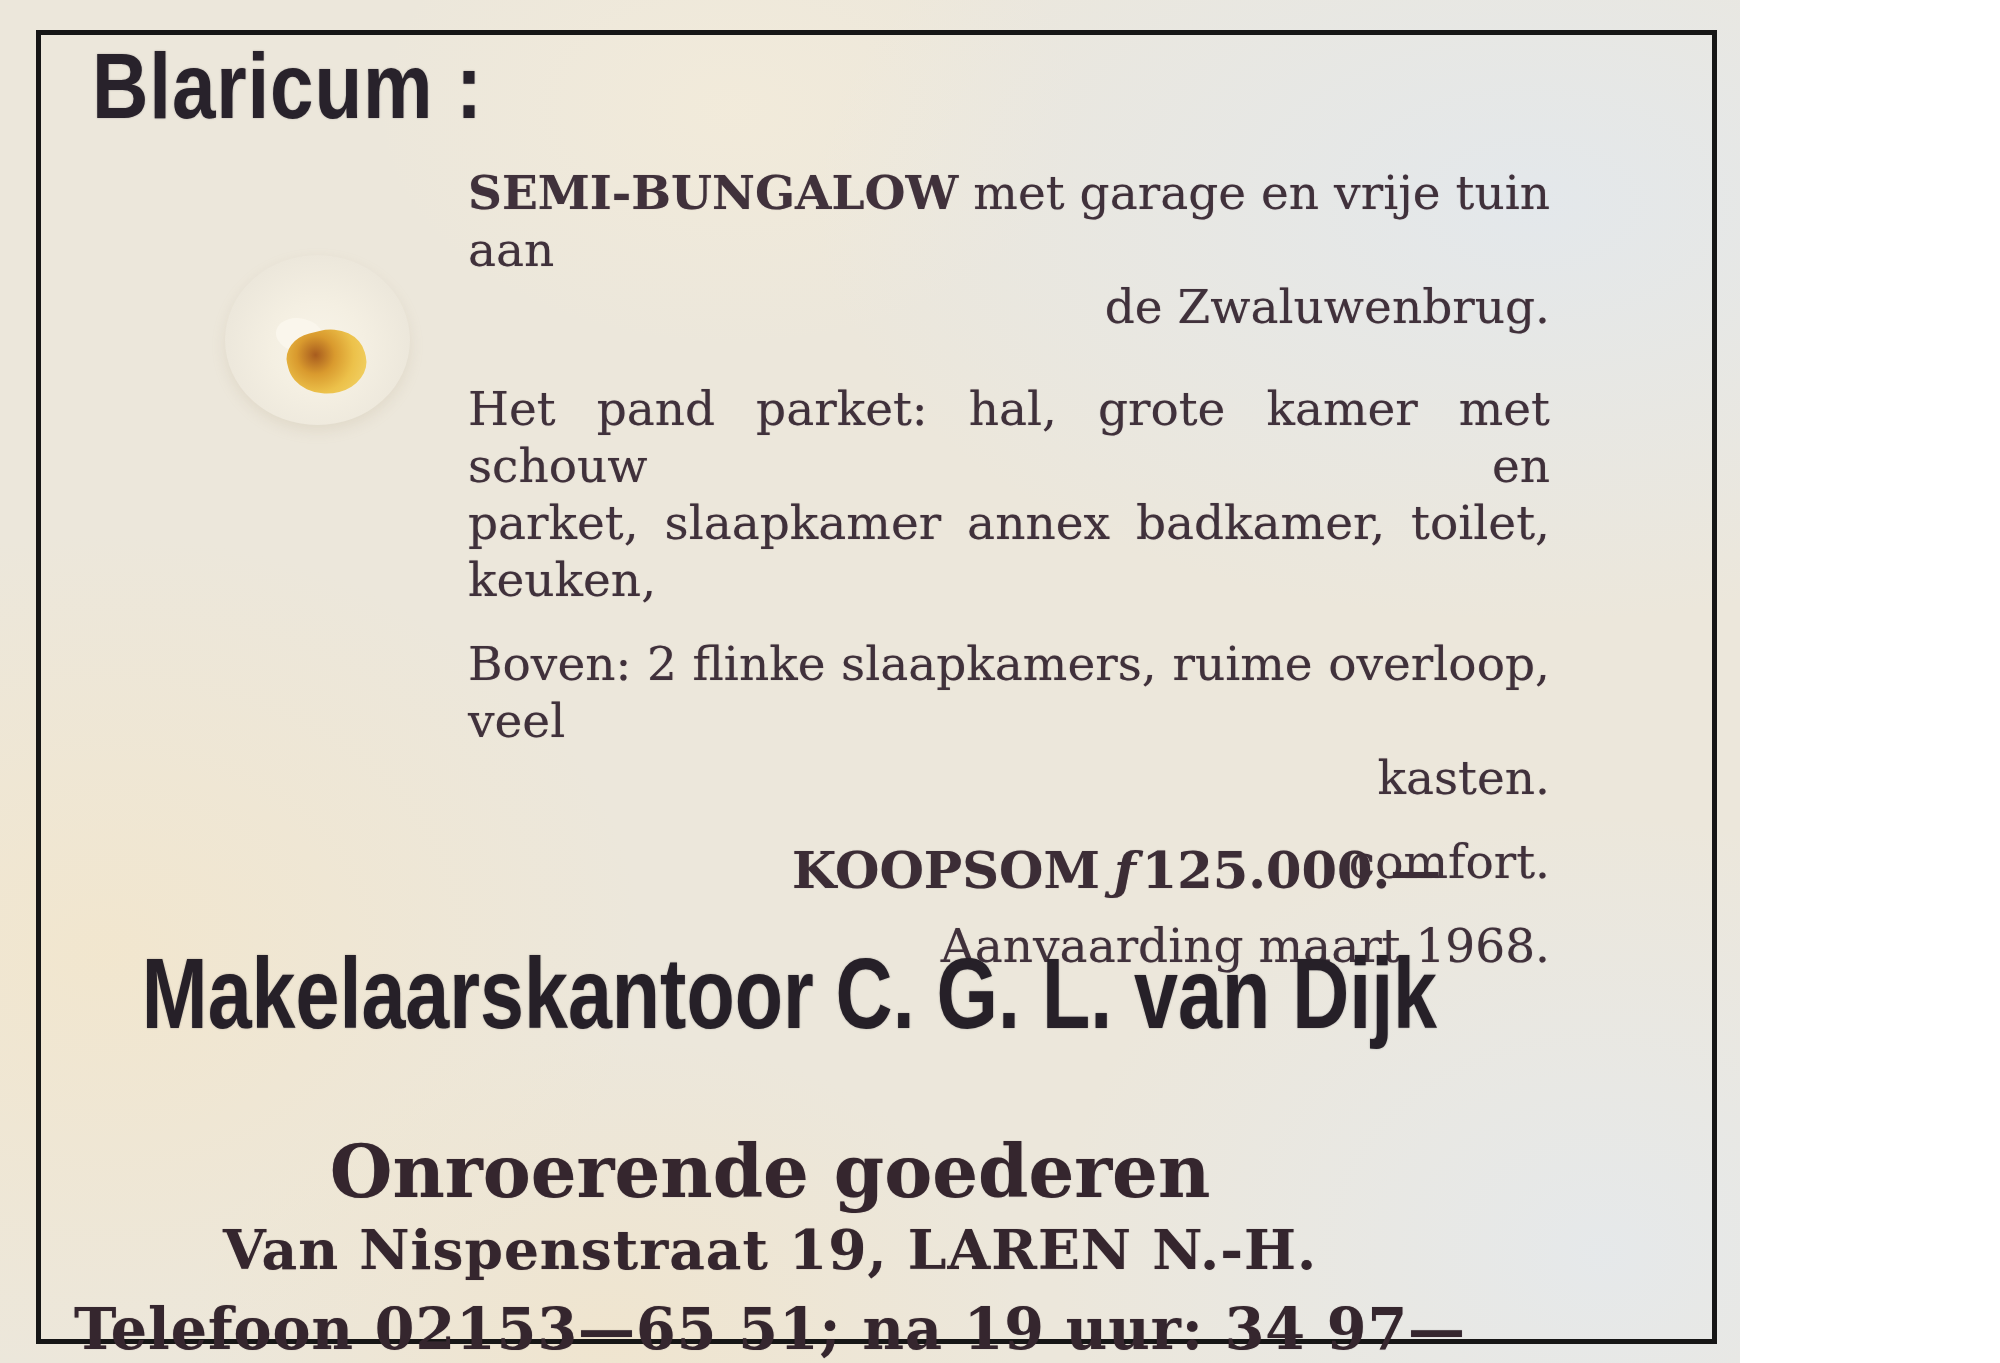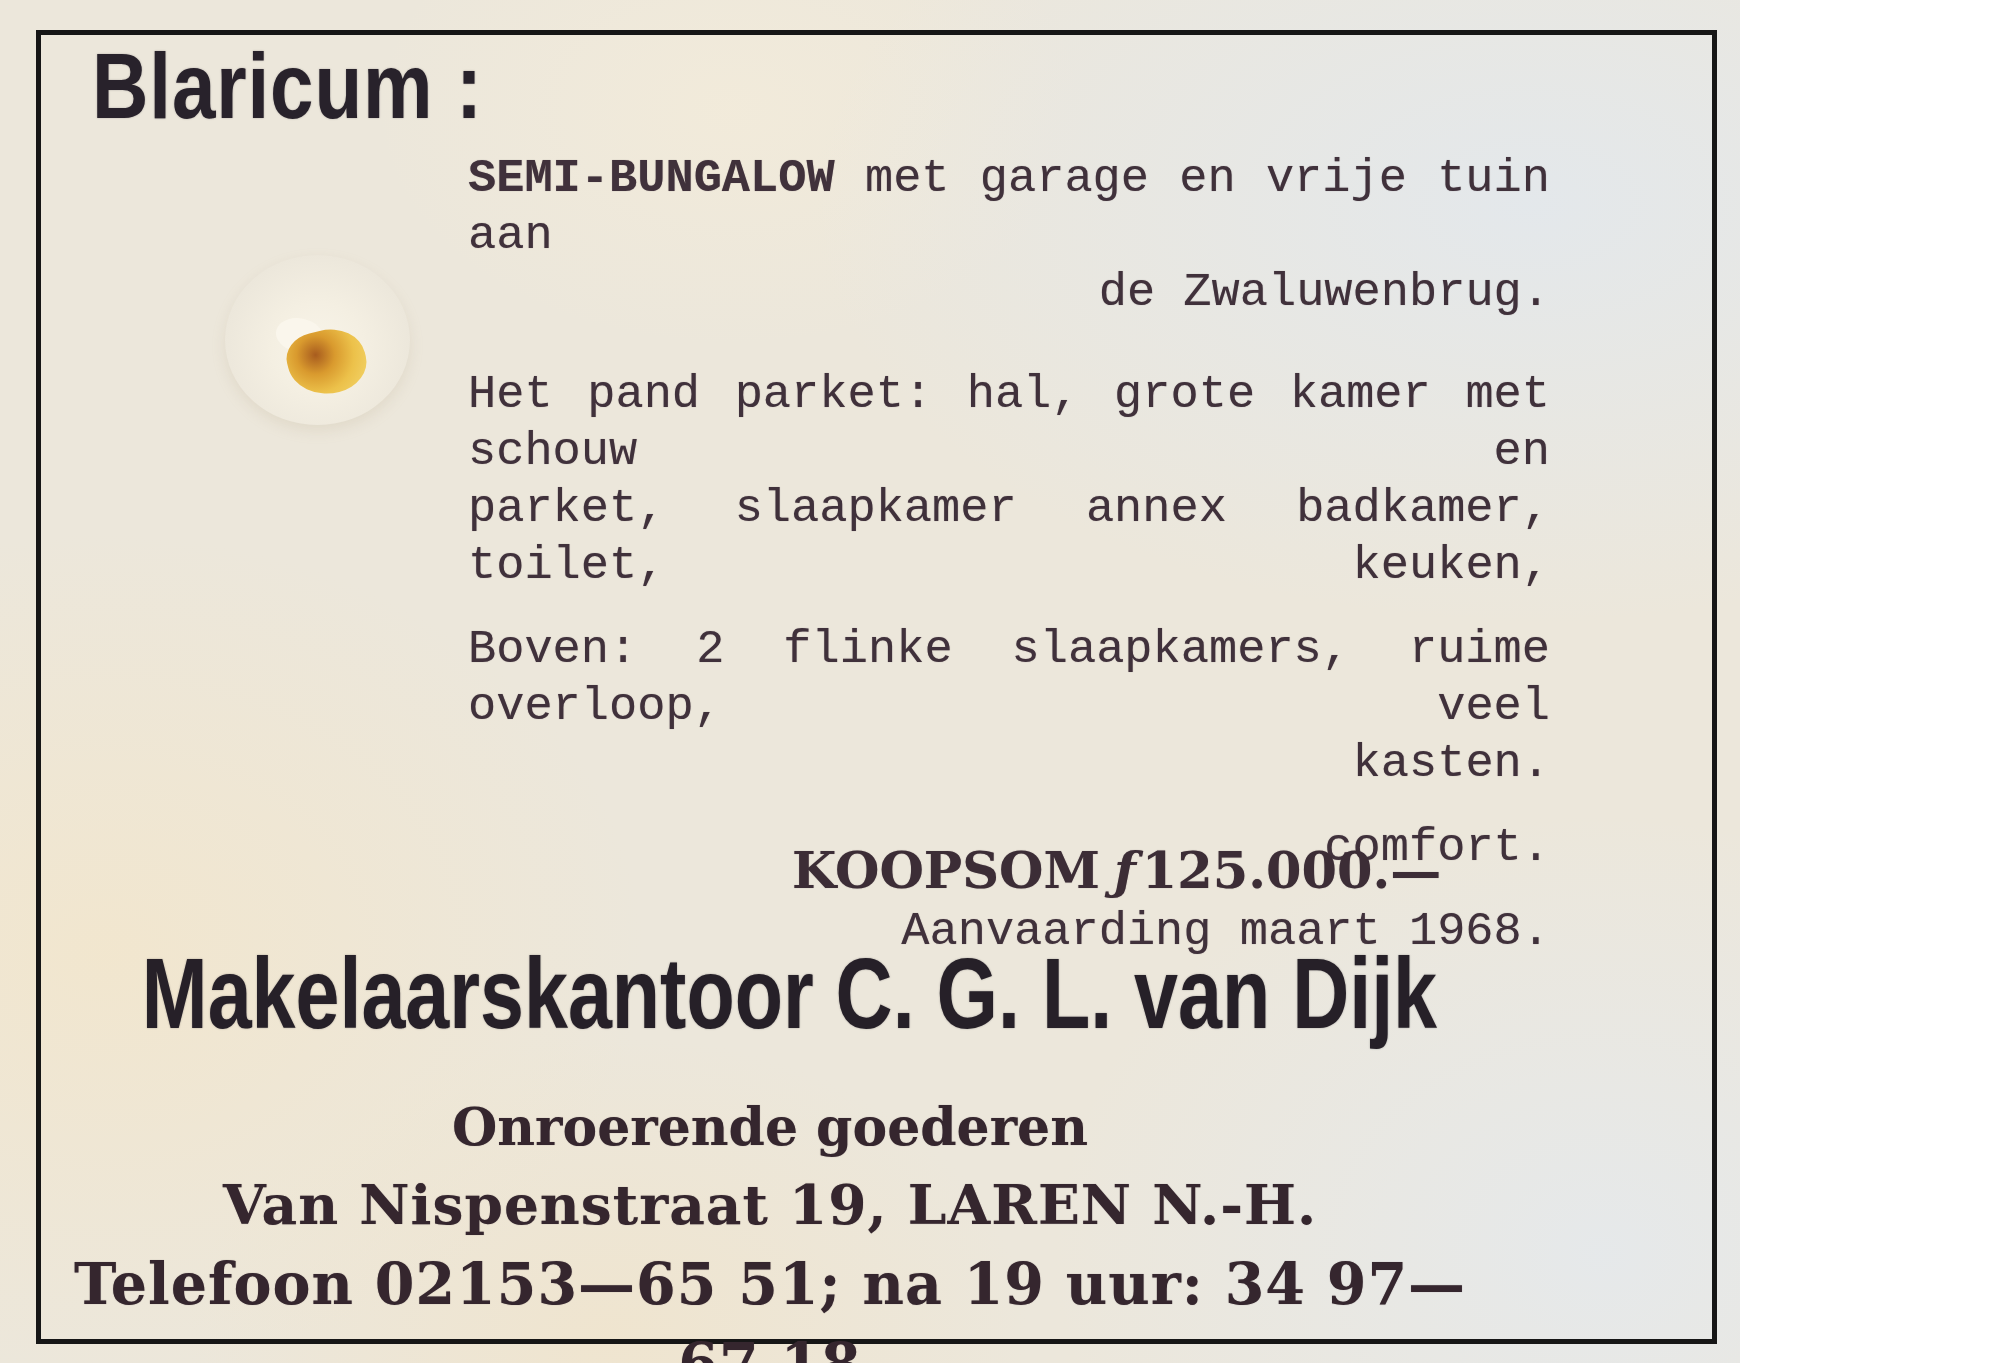--- a/index.html
+++ b/index.html
@@ -23,41 +23,41 @@
   .geo-sans{font-family:"Liberation Sans",sans-serif;font-weight:bold;color:#28222b;}
 
   .location{position:absolute;left:92px;top:34px;font-size:92px;letter-spacing:1px;
             transform:scaleX(.85);transform-origin:left top;
             text-shadow:0 0 2px rgba(40,34,43,.35);}
 
   
   .body-block{position:absolute;left:468px;top:146px;width:1082px;
               font-size:47px;line-height:57px;color:#40313b;
               text-shadow:0 0 1px rgba(64,49,59,.45);}
-  .para{margin:4px 0 27px 0;font-family:Liberation Mono, monospace;}
+  .para{margin:18px 0 27px 0;}
   .para.first{margin-bottom:45px;}
   .jline{text-align:justify;text-align-last:justify;}
   .lline{text-align:right;}
   .bold{font-weight:bold;}
 
   .price-line{position:absolute;left:792px;top:840px;
               font-size:51px;font-weight:bold;color:#3c2d36;
               text-shadow:0 0 1px rgba(60,45,54,.45);}
   .florin{font-style:italic;padding:0 6px 0 14px;}
 
   .broker-name{position:absolute;left:40px;top:936px;width:1460px;
                text-align:center;font-size:100px;
                transform:scaleX(.79);transform-origin:485px top;
                white-space:nowrap;color:#262028;
                text-shadow:0 0 2px rgba(38,32,40,.4);}
 
   .footer{position:absolute;left:40px;top:1088px;width:1460px;text-align:center;
           color:#35262e;font-weight:bold;
           text-shadow:0 0 1px rgba(53,38,46,.45);}
-  .footer .biz{font-size:52px;line-height:78px;}
+  .footer .biz{font-size:72px;line-height:78px;margin-top:45px;}
   .footer .addr{font-size:55px;line-height:78px;letter-spacing:1px;}
   .footer .tel{font-size:57px;line-height:80px;letter-spacing:1px;}
 
   
   .hole-ring{position:absolute;left:225px;top:255px;width:185px;height:170px;
              border-radius:50%;
              background:radial-gradient(circle at 50% 55%,#f8f4e9 0%,#f4efe2 35%,rgba(240,234,220,0) 72%);
              box-shadow:0 6px 14px rgba(180,160,130,.18);}
   .hole-spot{position:absolute;left:288px;top:330px;width:78px;height:64px;
              border-radius:46% 62% 55% 70%;transform:rotate(-14deg);

